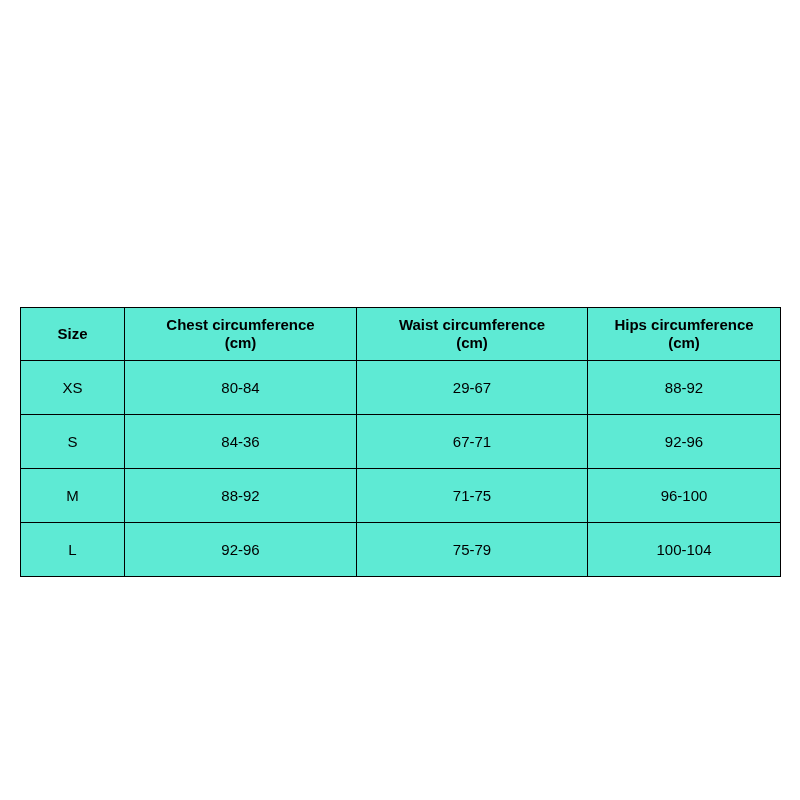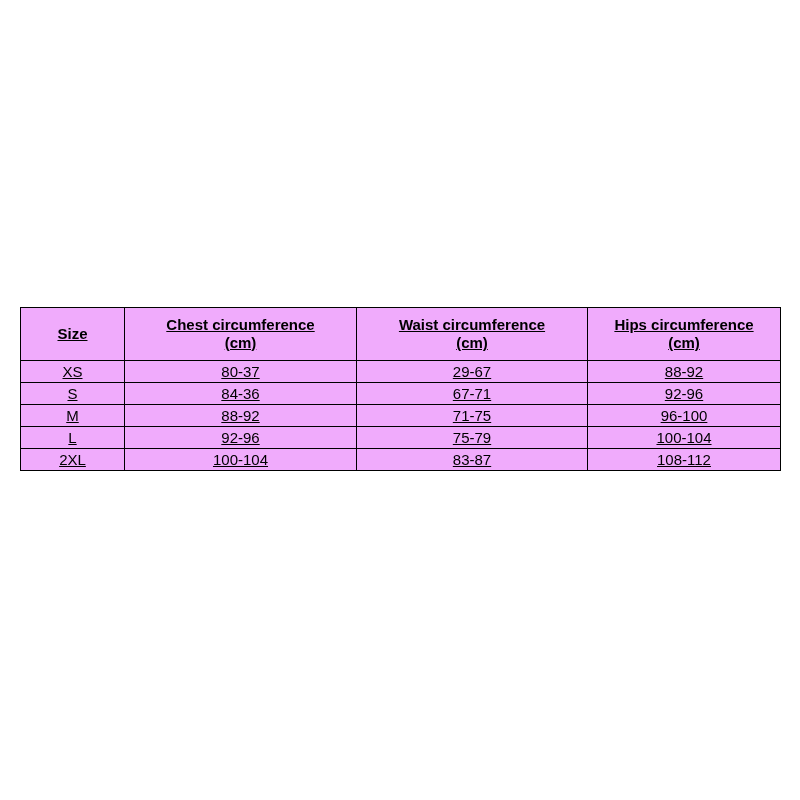--- a/index.html
+++ b/index.html
@@ -18,31 +18,30 @@
   #size-chart-wrap {
     position: absolute;
     left: 20px;
     top: 307px;
     width: 760px;
   }
   table.size-chart {
     border-collapse: collapse;
     width: 760px;
     table-layout: fixed;
-    background: #f0abfc;
-    text-decoration: underline;
+    background: #5eead4;
   }
   table.size-chart td,
   table.size-chart th {
     border: 1px solid #000000;
     text-align: center;
     vertical-align: middle;
     font-size: 15px;
     color: #000000;
-    padding: 0;
+    padding: 16px;
     line-height: 1.18;
   }
   table.size-chart thead th {
     font-weight: bold;
     height: 48px;
     padding: 2px 4px;
   }
   table.size-chart thead th.size-head {
     font-size: 15px;
   }
@@ -84,21 +83,21 @@
         </th>
         <th>
           <span>Hips circumference</span>
           <span class="unit-line">(cm)</span>
         </th>
       </tr>
     </thead>
     <tbody>
       <tr>
         <td>XS</td>
-        <td>80-37</td>
+        <td>80-84</td>
         <td>29-67</td>
         <td>88-92</td>
       </tr>
       <tr>
         <td>S</td>
         <td>84-36</td>
         <td>67-71</td>
         <td>92-96</td>
       </tr>
       <tr>
@@ -106,21 +105,15 @@
         <td>88-92</td>
         <td>71-75</td>
         <td>96-100</td>
       </tr>
       <tr>
         <td>L</td>
         <td>92-96</td>
         <td>75-79</td>
         <td>100-104</td>
       </tr>
-      <tr>
-        <td>2XL</td>
-        <td>100-104</td>
-        <td>83-87</td>
-        <td>108-112</td>
-      </tr>
     </tbody>
   </table>
 </div>
 
 </body></html>

